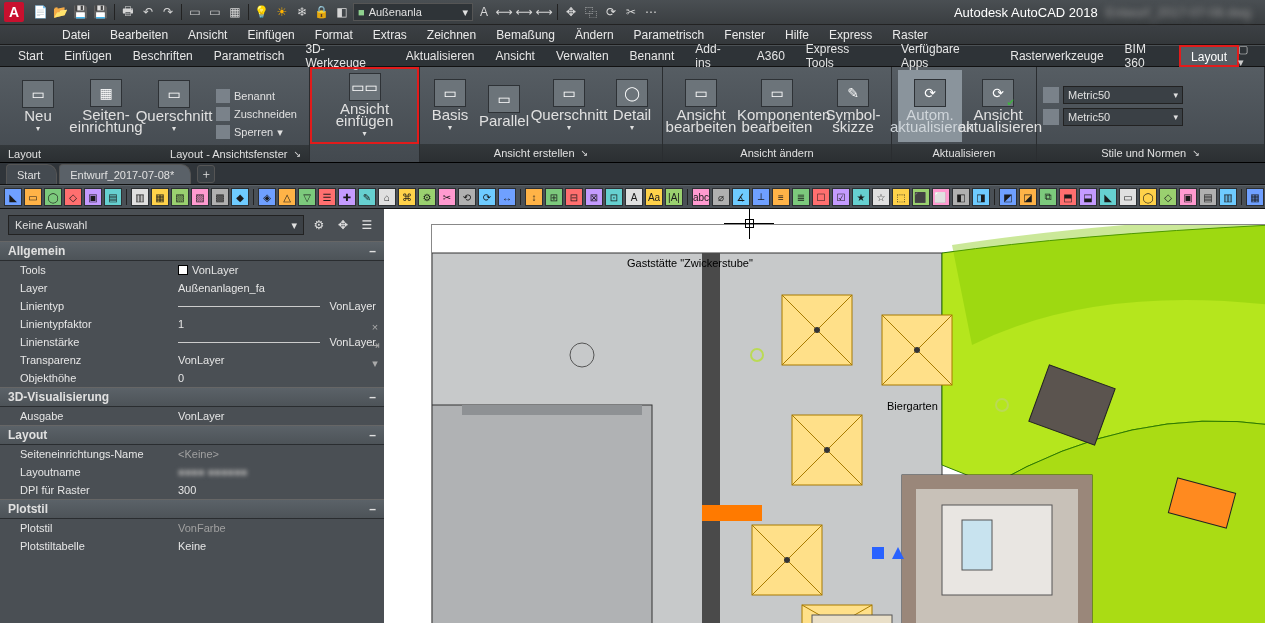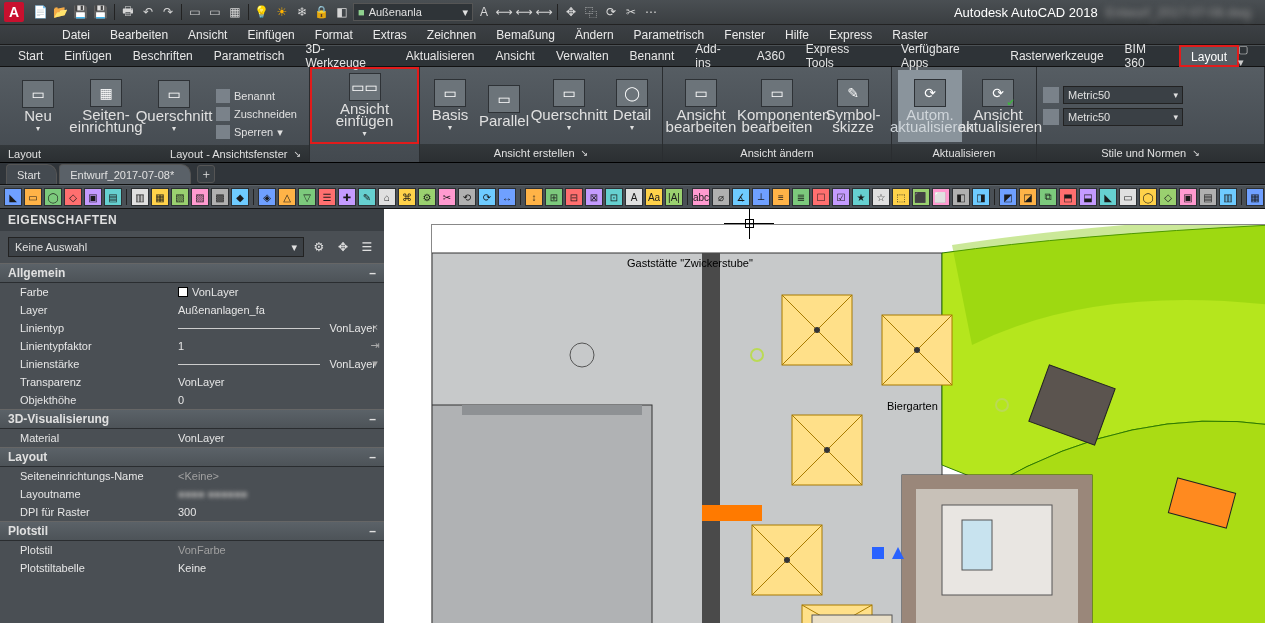--- a/index.html
+++ b/index.html
@@ -378,37 +378,36 @@
     <div class="tico" style="background: rgb(154, 208, 111); color: rgb(26, 26, 26);">◇</div>
     <div class="tico" style="background: rgb(255, 154, 208); color: rgb(26, 26, 26);">▣</div>
     <div class="tico" style="background: rgb(176, 176, 176); color: rgb(26, 26, 26);">▤</div>
     <div class="tico" style="background: rgb(110, 203, 255); color: rgb(26, 26, 26);">▥</div>
     <div class="isep"></div>
     <div class="tico" style="background: rgb(111, 160, 255); color: rgb(26, 26, 26);">▦</div>
   </div>
 
 <div class="work">
   <div class="palette">
-    <div class="pal-head">EIGENSCHAFTEN</div>
     <div class="pal-sel">
       <div class="selbox">
           <span>Keine Auswahl</span>
           <span>▾</span>
         </div>
       <div class="pbtn">⚙</div>
       <div class="pbtn">✥</div>
       <div class="pbtn">☰</div>
     </div>
 
     <div class="pal-cat">
         <span>Allgemein</span>
         <span>–</span>
       </div>
     <div class="pal-row">
-        <div class="pk">Farbe</div>
+        <div class="pk">Tools</div>
         <div class="pv">
           <span class="color-sw"></span>
           <span>VonLayer</span>
         </div>
       </div>
     <div class="pal-row">
         <div class="pk">Layer</div>
         <div class="pv">Außenanlagen_fa</div>
       </div>
     <div class="pal-row">
@@ -436,21 +435,21 @@
     <div class="pal-row">
         <div class="pk">Objekthöhe</div>
         <div class="pv">0</div>
       </div>
 
     <div class="pal-cat">
         <span>3D-Visualisierung</span>
         <span>–</span>
       </div>
     <div class="pal-row">
-        <div class="pk">Material</div>
+        <div class="pk">Ausgabe</div>
         <div class="pv">VonLayer</div>
       </div>
 
     <div class="pal-cat">
         <span>Layout</span>
         <span>–</span>
       </div>
     <div class="pal-row">
         <div class="pk">Seiteneinrichtungs-Name</div>
         <div class="pv dim">&lt;Keine&gt;</div>

